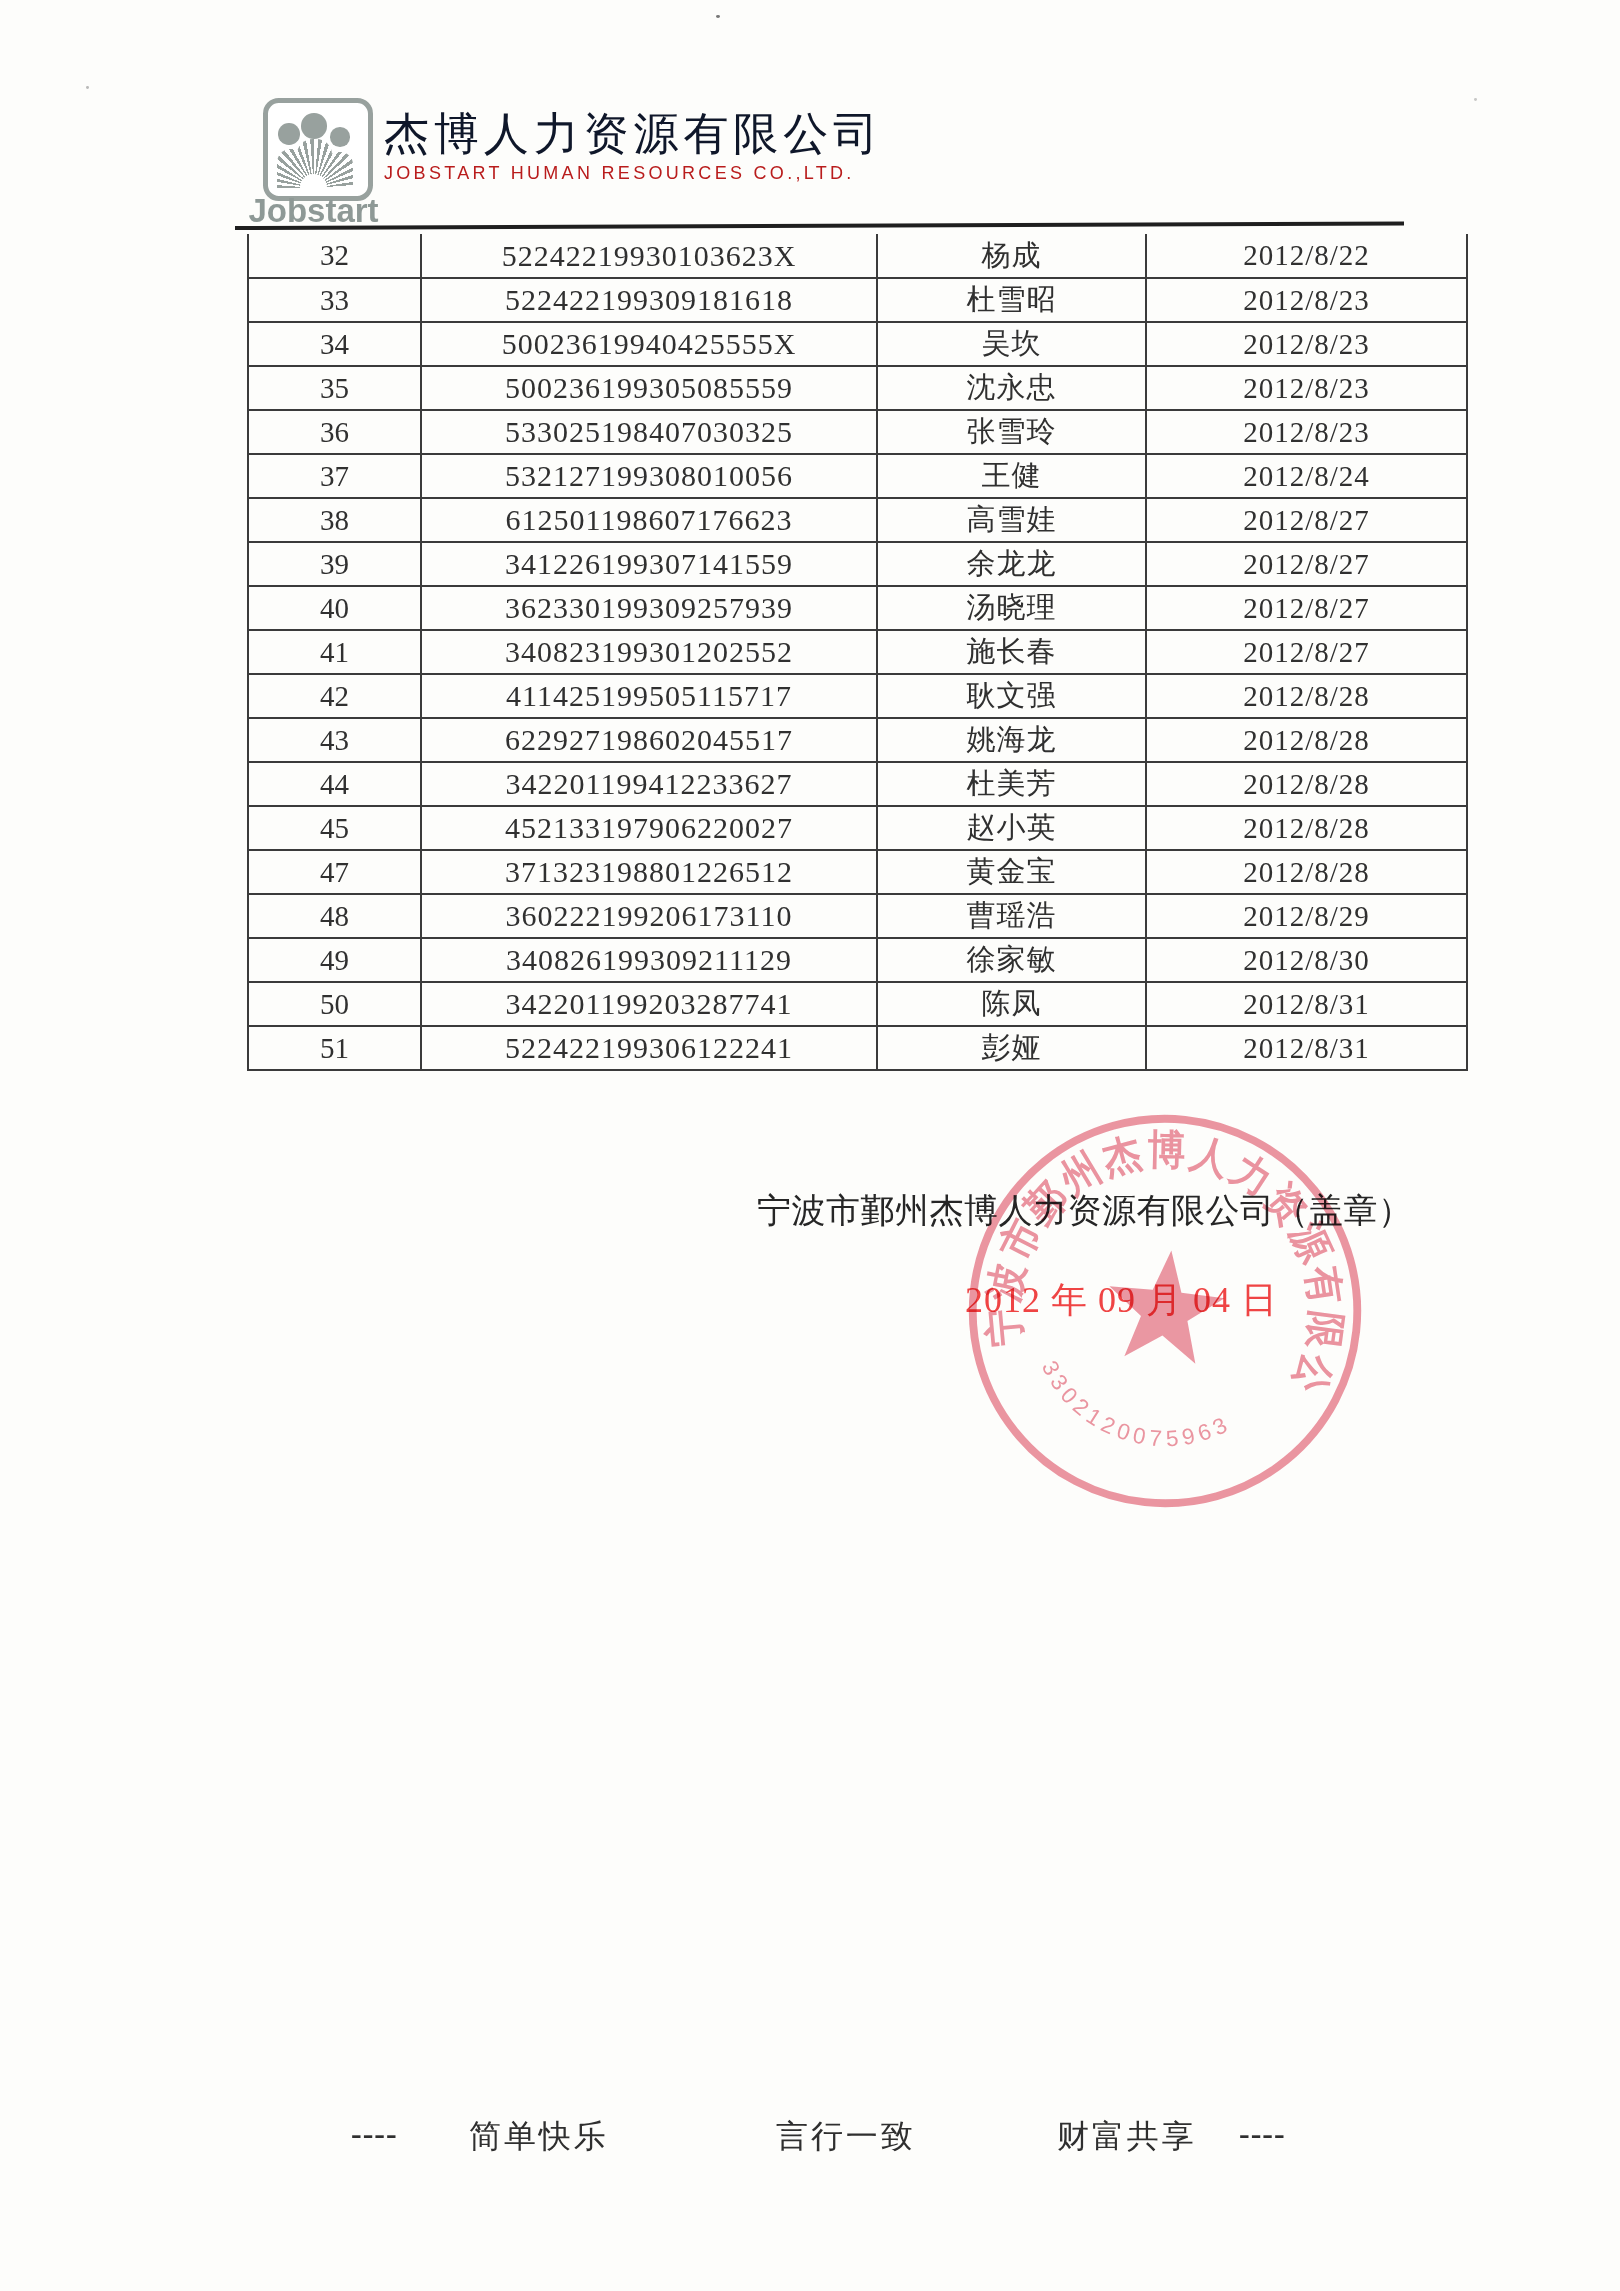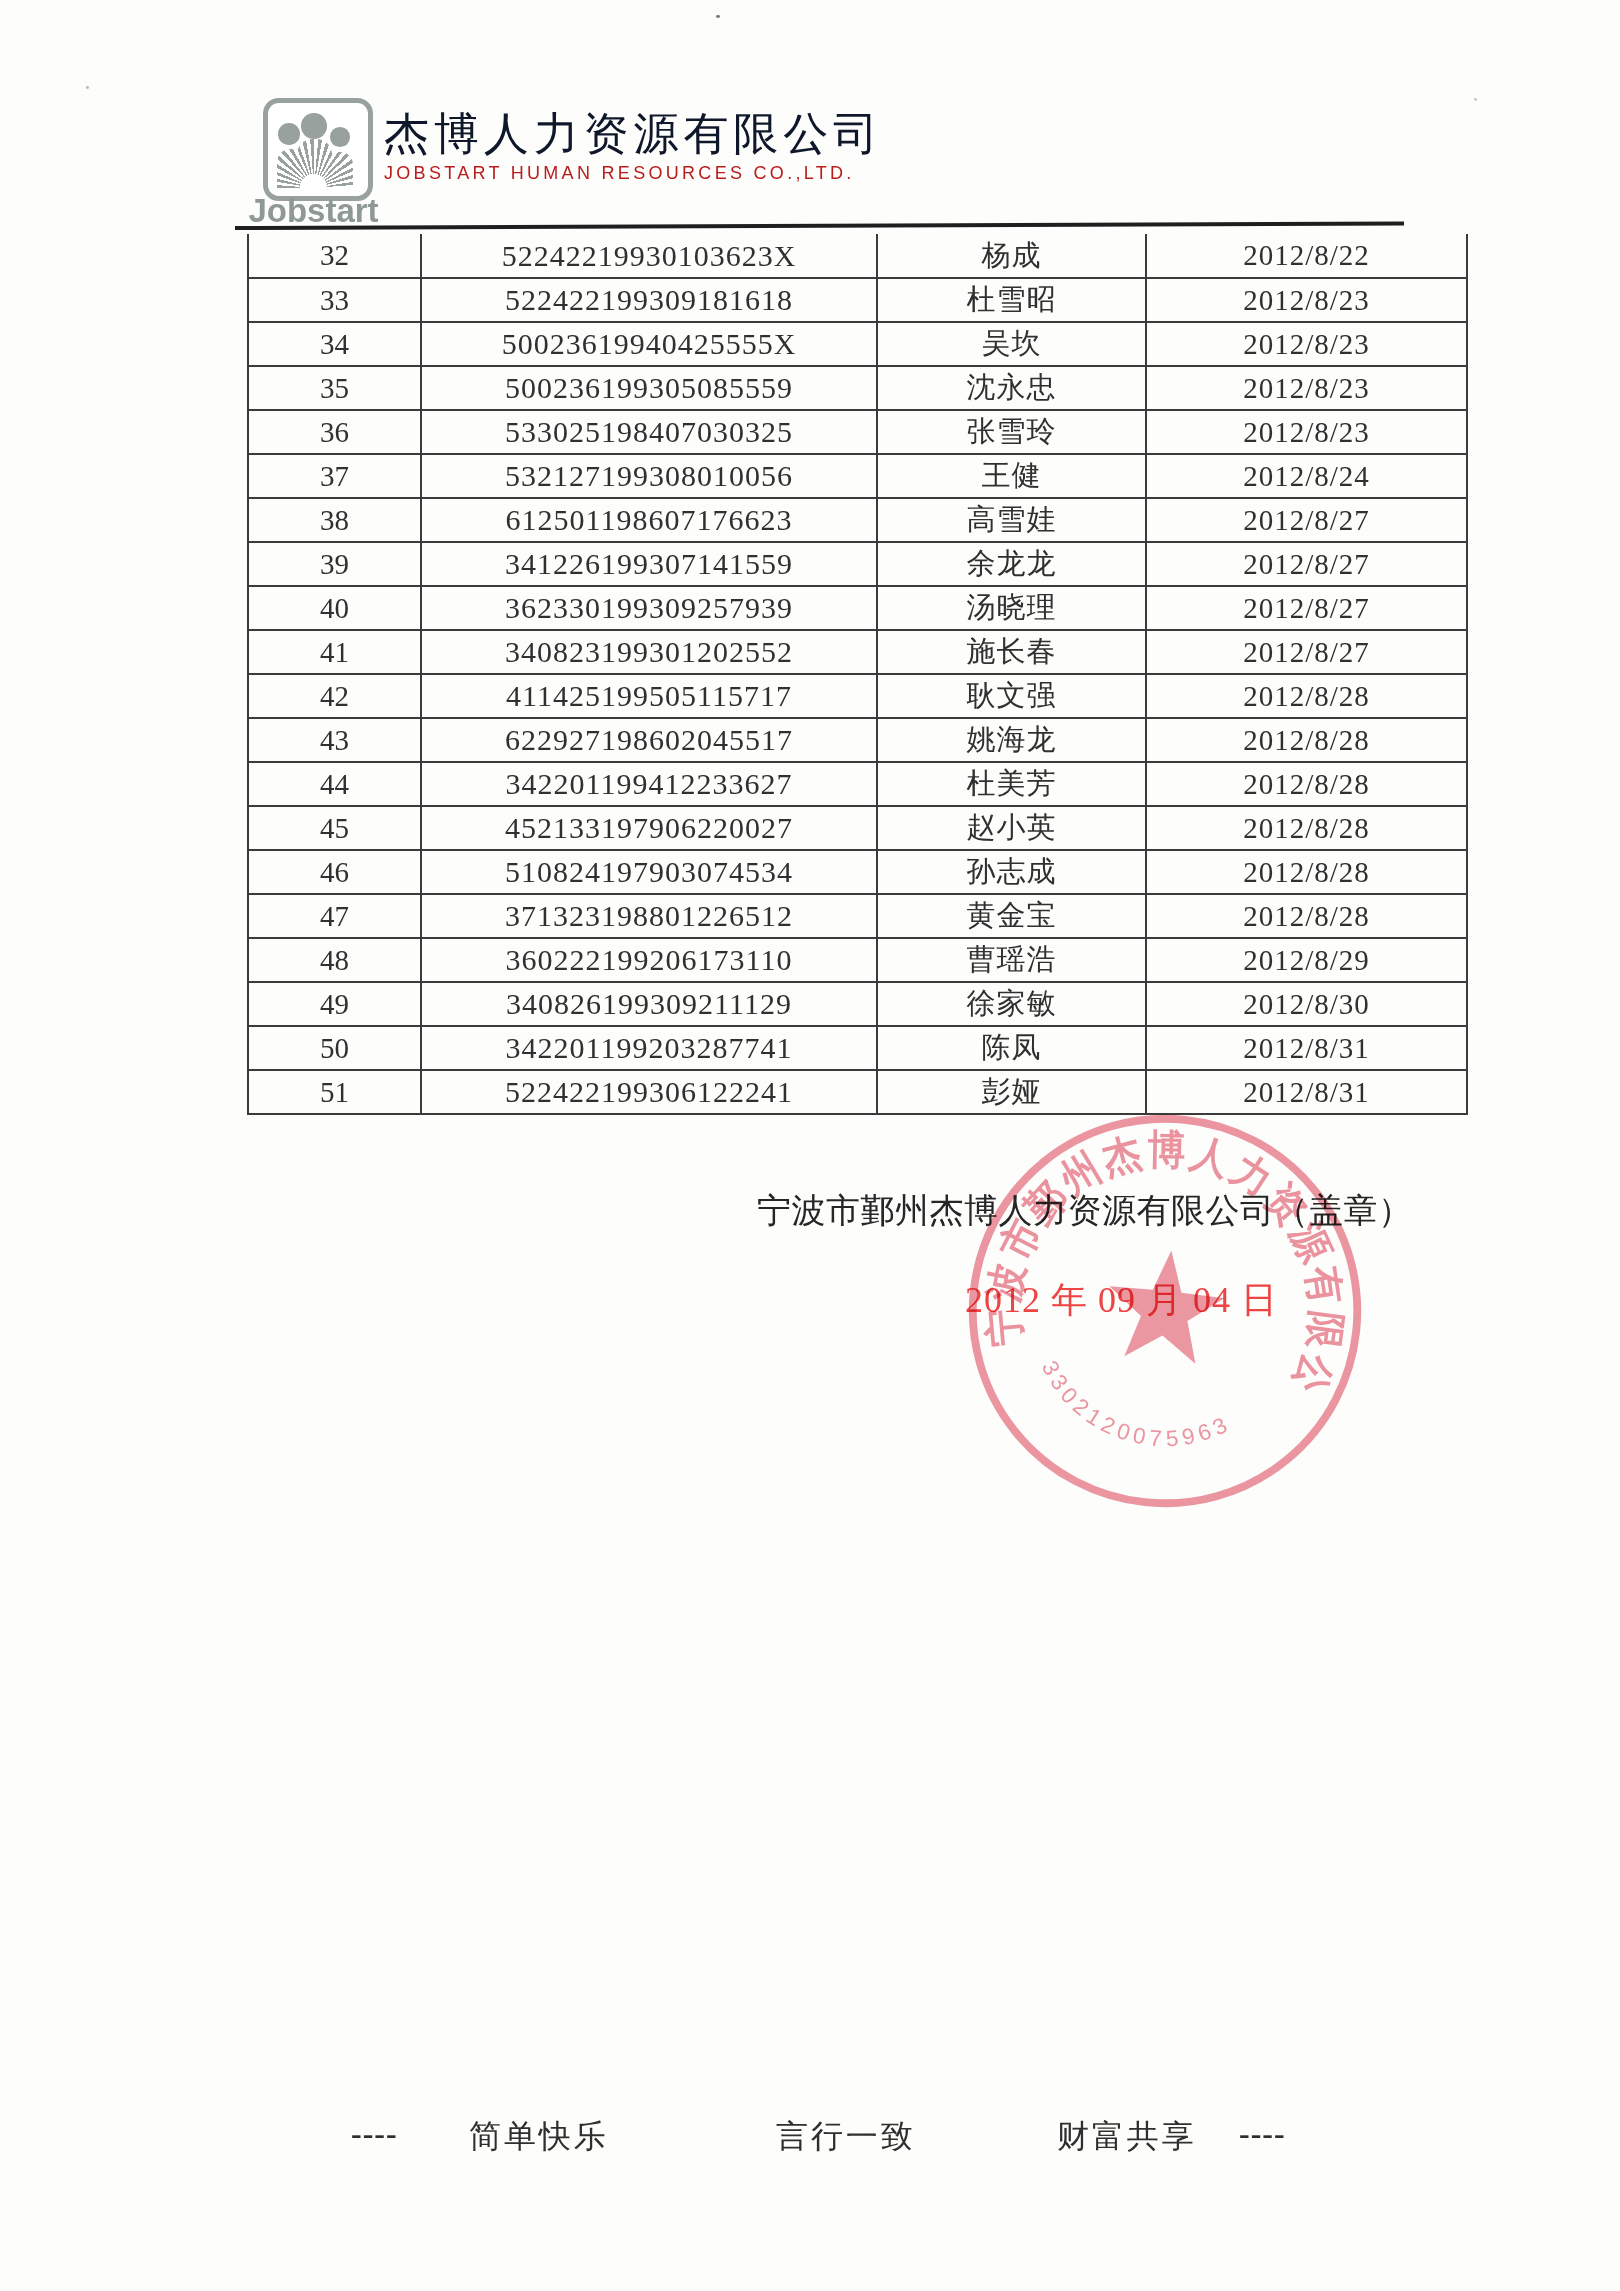--- a/index.html
+++ b/index.html
@@ -203,26 +203,20 @@
         <tr>
           <td class="c0">44</td>
           <td class="c1">342201199412233627</td>
           <td class="c2">杜美芳</td>
           <td class="c3">2012/8/28</td>
         </tr>
         <tr>
           <td class="c0">45</td>
           <td class="c1">452133197906220027</td>
           <td class="c2">赵小英</td>
-          <td class="c3">2012/8/28</td>
-        </tr>
-        <tr>
-          <td class="c0">46</td>
-          <td class="c1">510824197903074534</td>
-          <td class="c2">孙志成</td>
           <td class="c3">2012/8/28</td>
         </tr>
         <tr>
           <td class="c0">47</td>
           <td class="c1">371323198801226512</td>
           <td class="c2">黄金宝</td>
           <td class="c3">2012/8/28</td>
         </tr>
         <tr>
           <td class="c0">48</td>

